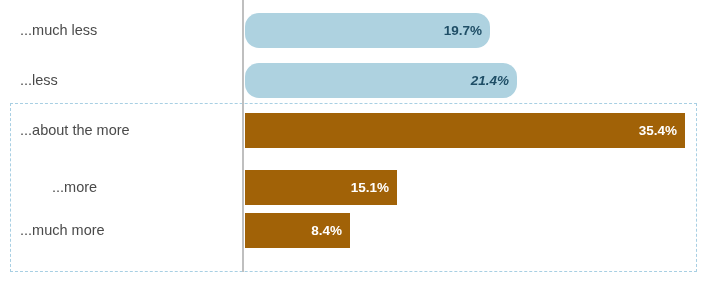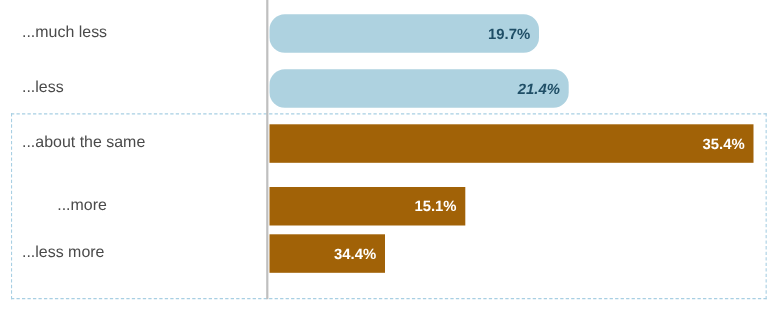--- a/index.html
+++ b/index.html
@@ -126,38 +126,38 @@
     <div class="cat-label">
       <div class="cat-label-text">...less</div>
     </div>
     <div class="bar light" id="bar-1" style="width: 272px; font-style: italic;">
       <span class="bar-value">21.4%</span>
     </div>
   </div>
 
   <div class="bar-row" id="row-2" style="top: 113px;">
     <div class="cat-label">
-      <div class="cat-label-text">...about the same</div>
+      <div class="cat-label-text">...about the more</div>
     </div>
     <div class="bar dark" id="bar-2" style="width: 440px;">
       <span class="bar-value">35.4%</span>
     </div>
   </div>
 
   <div class="bar-row" id="row-3" style="top: 170px; padding-left: 32px;">
     <div class="cat-label">
       <div class="cat-label-text">...more</div>
     </div>
-    <div class="bar dark" id="bar-3" style="width: 178px;">
+    <div class="bar dark" id="bar-3" style="width: 152px;">
       <span class="bar-value">15.1%</span>
     </div>
   </div>
 
   <div class="bar-row" id="row-4" style="top: 213px;">
     <div class="cat-label">
-      <div class="cat-label-text">...less more</div>
+      <div class="cat-label-text">...much more</div>
     </div>
     <div class="bar dark" id="bar-4" style="width: 105px;">
-      <span class="bar-value">34.4%</span>
+      <span class="bar-value">8.4%</span>
     </div>
   </div>
 
 </div>
 
 </body></html>

